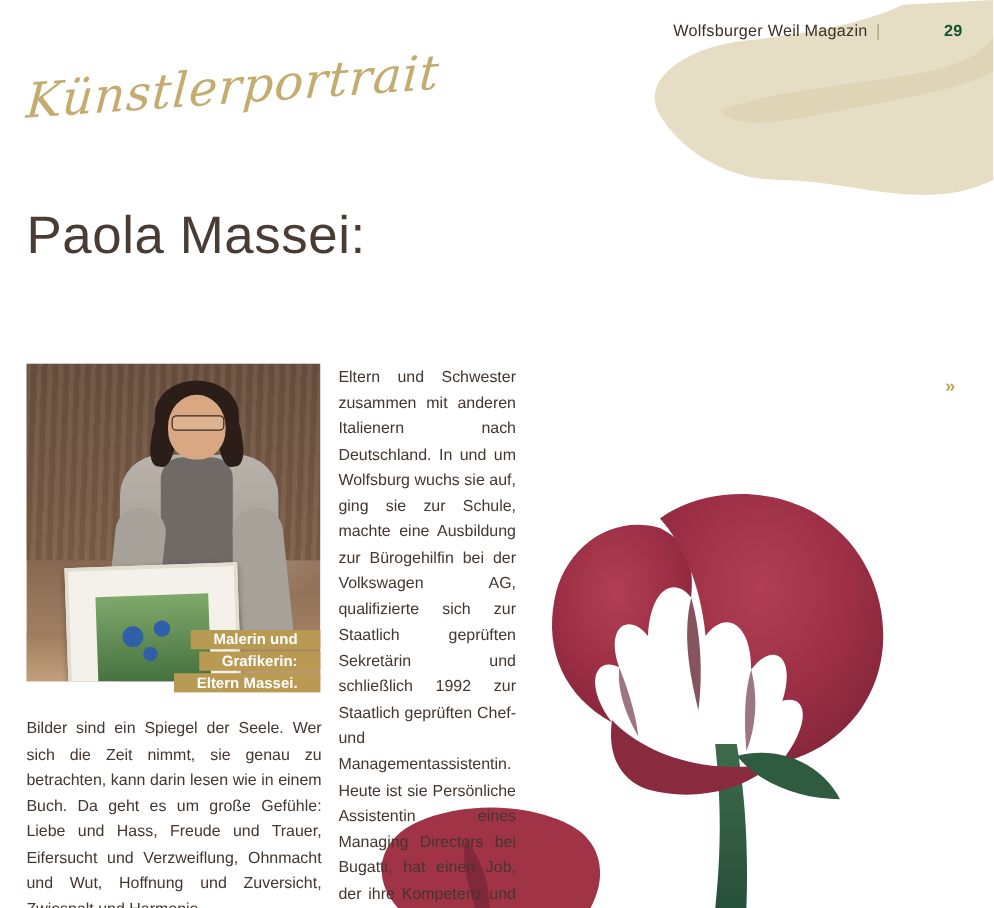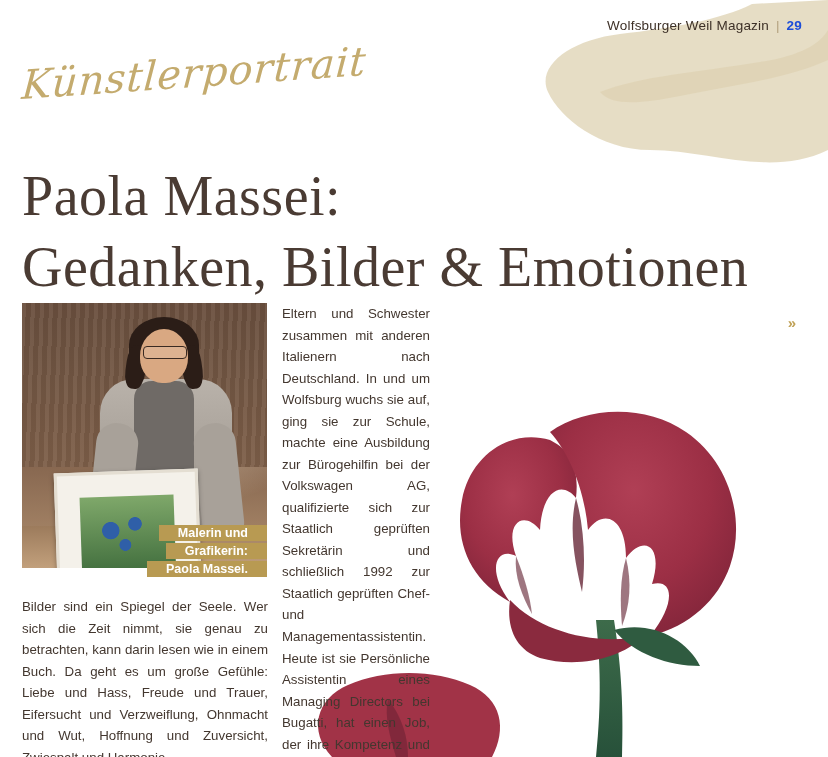--- a/index.html
+++ b/index.html
@@ -35,47 +35,48 @@
     font-size: 13.5px;
     letter-spacing: .2px;
     color: #3d3027;
     white-space: nowrap;
   }
   .running-head .sep {
     color: #b2a07e;
     margin: 0 3px;
   }
   .running-head .pageno {
-    color: #1d4ed8;
+    color: #14532d;
     font-weight: bold;
+    margin-left: 46px;
   }
 
   
   .kicker {
     position: absolute;
     top: 62px;
     left: 22px;
     font-family: "DejaVu Serif", serif;
     font-style: italic;
     font-size: 40px;
     color: #c4ab6e;
     letter-spacing: 1px;
     transform: rotate(-4deg) skewX(-8deg);
     transform-origin: left center;
   }
 
   
   .headline {
     position: absolute;
-    top: 123px;
+    top: 140px;
     left: 22px;
     width: 790px;
-    font-family: Liberation Serif, serif;
+    font-family: Liberation Sans, sans-serif;
     font-weight: normal;
-    font-size: 56px;
+    font-size: 44px;
     line-height: 1.28;
     color: #4a3b33;
     letter-spacing: .5px;
   }
   .headline .l2 { display: block; }
 
   
   .photo-wrap {
     position: absolute;
     left: 22px;
@@ -269,21 +270,20 @@
   <div class="running-head">
     <span>Wolfsburger Weil Magazin</span>
     <span class="sep">|</span>
     <span class="pageno">29</span>
   </div>
 
   <div class="kicker">Künstlerportrait</div>
 
   <h1 class="headline">
     <span class="l1">Paola Massei:</span>
-    <span class="l2">Gedanken, Bilder &amp; Emotionen</span>
   </h1>
 
   <div class="photo-wrap">
     <div class="photo">
       <div class="wall"></div>
       <div class="body"></div>
       <div class="shirt"></div>
       <div class="arm-l"></div>
       <div class="arm-r"></div>
       <div class="hair"></div>
@@ -293,21 +293,21 @@
       <div class="glasses"></div>
       <div class="floor"></div>
       <div class="frame">
         <div class="art"></div>
       </div>
     </div>
   </div>
 
   <div class="caption">
     <span>Malerin und Grafikerin:</span><br>
-    <span>Paola Massei.</span>
+    <span>Eltern Massei.</span>
   </div>
 
   <svg class="poppy" viewBox="0 0 428 387" preserveAspectRatio="none">
     <defs>
       <radialGradient id="petalGrad" cx="45%" cy="35%" r="75%">
         <stop offset="0%" stop-color="#b03f55"></stop>
         <stop offset="55%" stop-color="#9c2f45"></stop>
         <stop offset="100%" stop-color="#7d2338"></stop>
       </radialGradient>
       <linearGradient id="stemGrad" x1="0" y1="0" x2="0" y2="1">

